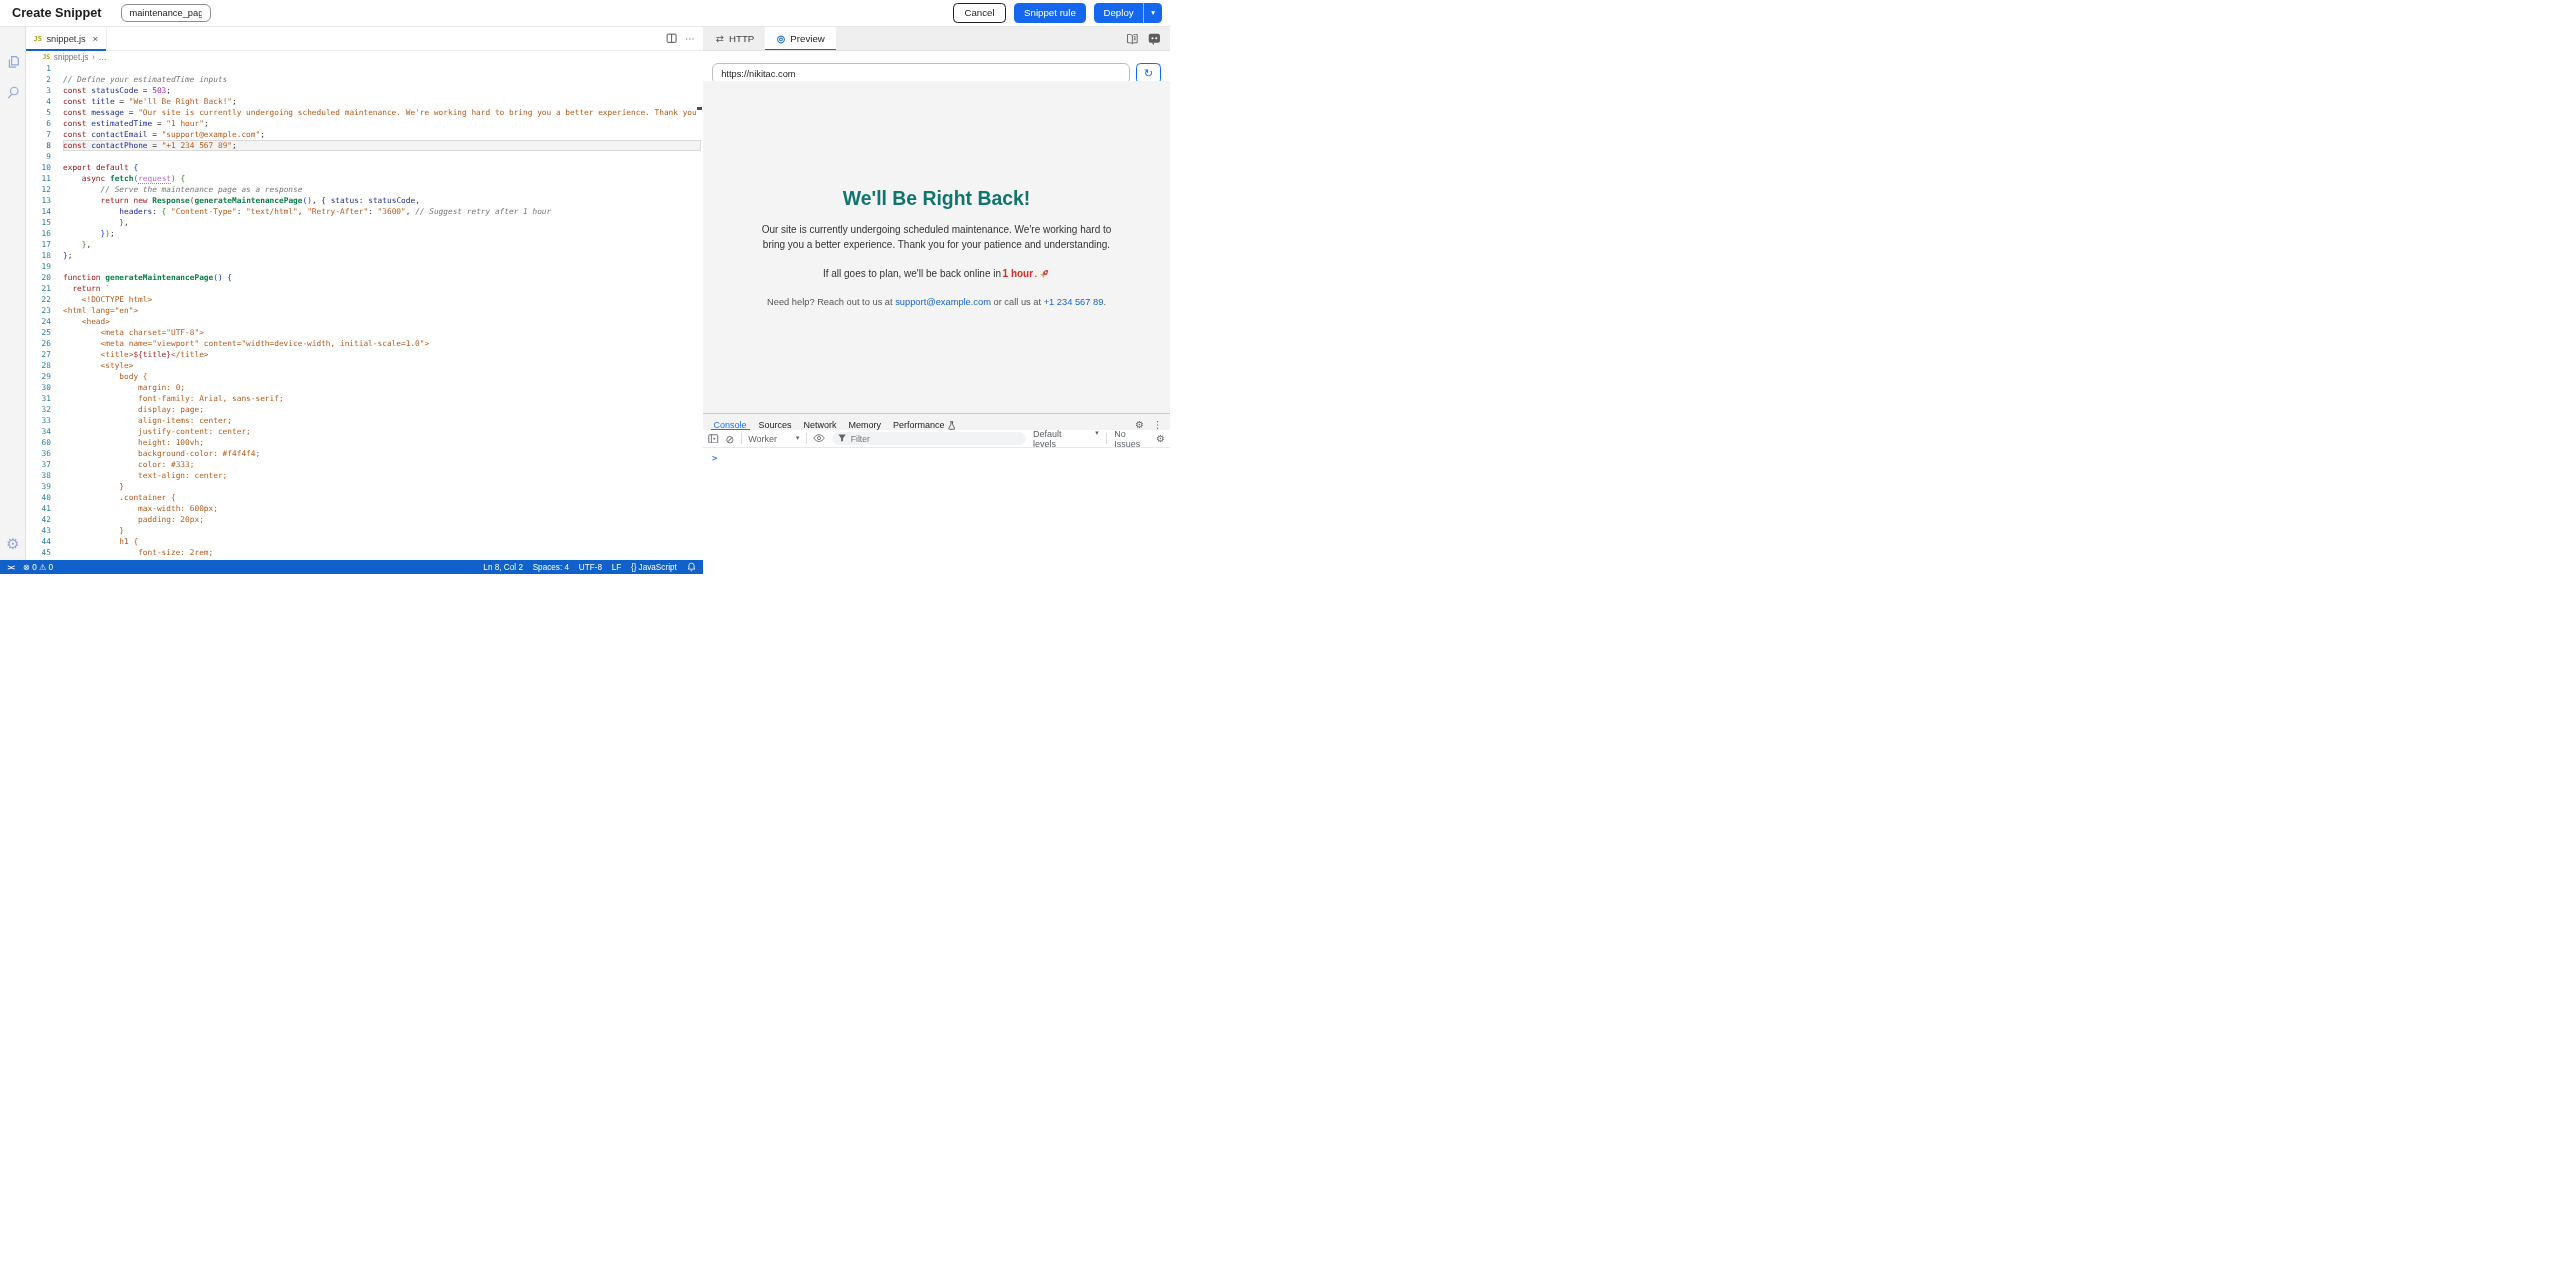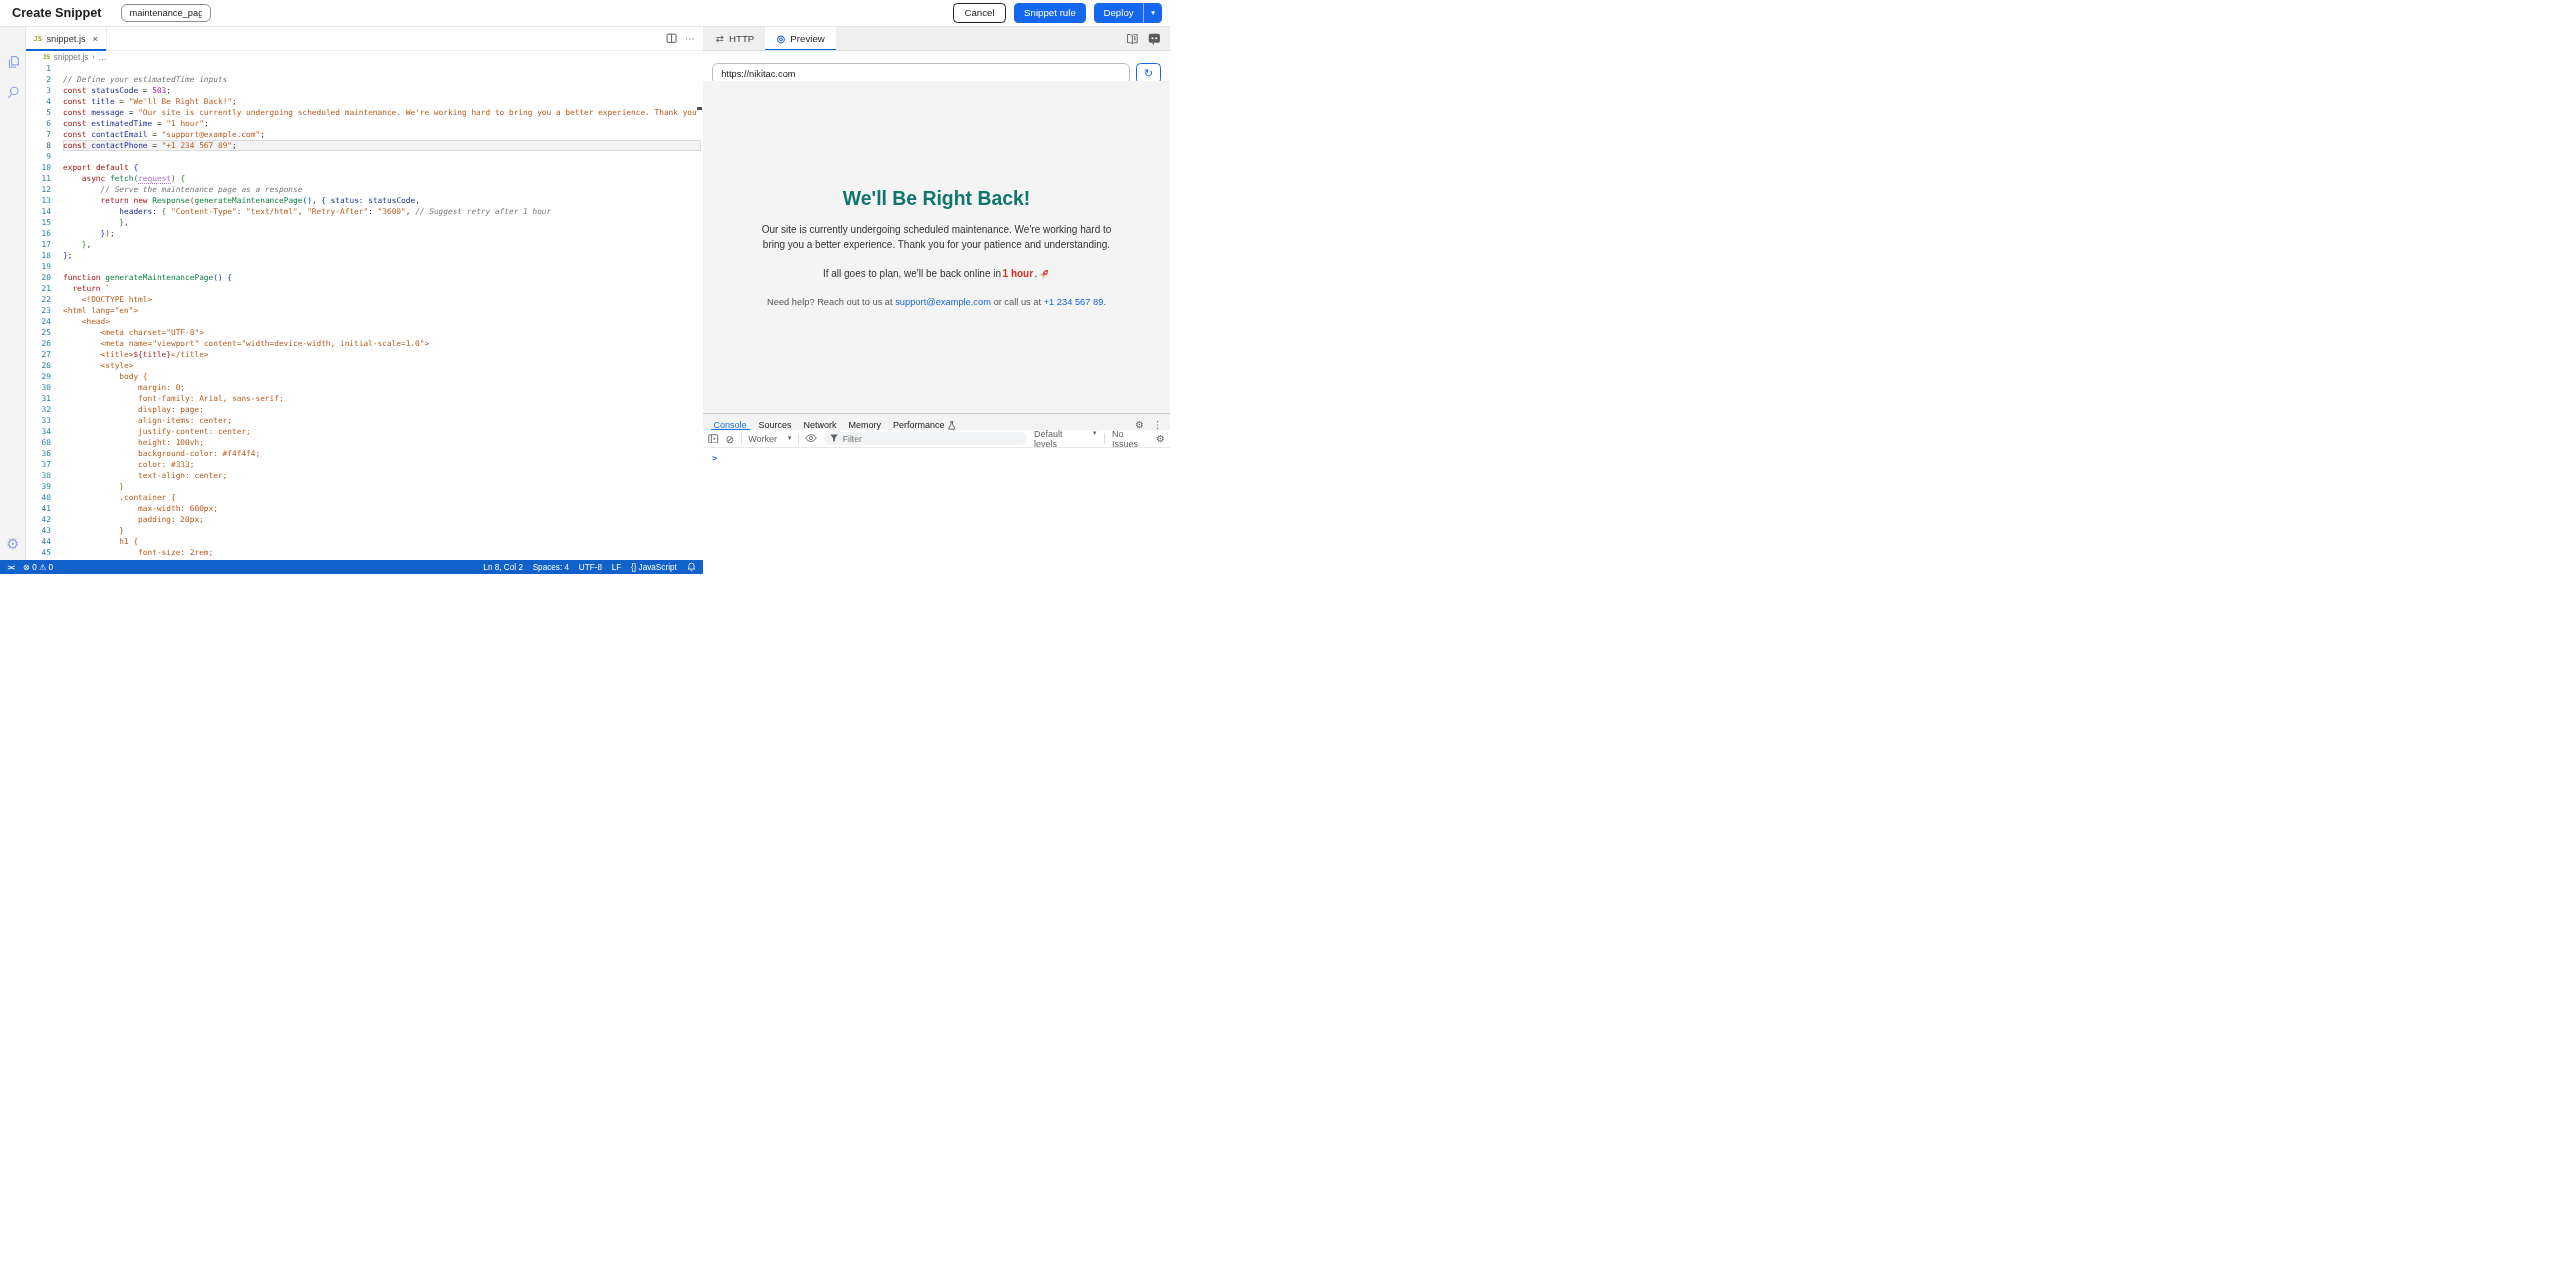--- a/index.html
+++ b/index.html
@@ -51,21 +51,21 @@
   
   .code { position:absolute; left:26px; top:63px; width:677px; height:497px; background:#fff; overflow:hidden;
           font-family:"DejaVu Sans Mono",monospace; font-size:7.8px; }
   .cl { display:flex; height:11px; line-height:11px; position:relative; }
   .ln { flex:none; width:37px; padding-right:12px; text-align:right; color:#2b7fa3; }
   .cl.cur .ln { color:#11526f; }
   .curbg { position:absolute; left:37px; right:2.2px; top:0; bottom:0; background:#f3f3f3; border:0.7px solid #dadada; }
   .lc { white-space:pre; position:relative; z-index:1; }
   .tk-pl { color:#333; } .tk-com { color:#777; font-style:italic; }
   .tk-kw { color:#a31515; } .tk-vr { color:#1f2f98; } .tk-num { color:#a01fa8; }
-  .tk-str { color:#b85c1c; } .tk-fn { color:#0a7d45; } .tk-interp { color:#9b1c1c; }
+  .tk-str { color:#b85c1c; } .tk-fn { color:#0a7d45;font-weight:bold; } .tk-interp { color:#9b1c1c; }
   .tk-param { color:#b86fd4; text-decoration:underline dotted 1.1px; text-underline-offset:1.5px; }
   .tk-b1 { color:#1433d6; } .tk-b2 { color:#2f8a2f; } .tk-b3 { color:#8a5014; }
   .ruler-mark { position:absolute; right:1.5px; top:44px; width:4.5px; height:3px; background:#4d4d4d; z-index:2; }
 
   
   .statusbar { position:absolute; left:0; top:560px; width:703px; height:14px; background:#1061c9; color:#fff;
                display:flex; align-items:center; font-size:8.2px; padding:0 7.5px; gap:9px; }
   .sb-remote { font-weight:bold; font-size:7.5px; letter-spacing:-1.1px; }
   .sb-item { display:flex; align-items:center; gap:2.2px; }
   .sb-right { margin-left:auto; display:flex; align-items:center; gap:9.7px; }
@@ -105,21 +105,21 @@
   .ctab.active::after { content:""; position:absolute; left:3px; right:3px; bottom:0; height:1.5px; background:#1a73e8; }
   .ctab-actions { margin-left:auto; display:flex; align-items:center; gap:9px; padding-right:7.5px; color:#5f6368; }
   .c-gear { font-size:9.7px; font-family:"DejaVu Sans",sans-serif; cursor:pointer; }
   .kebab { font-size:9.7px; cursor:pointer; }
 
   .rp-ctool { position:absolute; left:703px; top:430px; width:467px; height:18px; background:#fff;
               border-bottom:0.7px solid #e8e8e8; display:flex; align-items:center; padding:0 5.2px; gap:6.7px;
               color:#5f6368; font-size:9px; }
   .tool-div { width:0.7px; height:10.5px; background:#ddd; }
   .clear-ic { font-size:10.5px; cursor:pointer; }
-  .wk { display:flex; gap:11px; cursor:pointer; }
+  .wk { display:flex; gap:19px; cursor:pointer; }
   .filter-pill { width:217px; height:12.7px; background:#f1f3f4; border-radius:6.7px; display:flex; align-items:center;
                  gap:4.5px; padding:0 6px; }
   .filter-pill input { border:none; background:transparent; outline:none; font-size:8.6px; color:#5f6368; width:150px;
                        font-family:"Liberation Sans",sans-serif; }
   .ctool-right { margin-left:auto; display:flex; align-items:center; gap:7.5px; }
 
   .rp-cbody { position:absolute; left:703px; top:448px; width:467px; height:126px; background:#fff; }
   .prompt { color:#3a6ff2; font-weight:bold; font-size:9px; font-family:"DejaVu Sans Mono",monospace;
             padding:5.2px 0 0 9px; }
   svg { display:block; }

